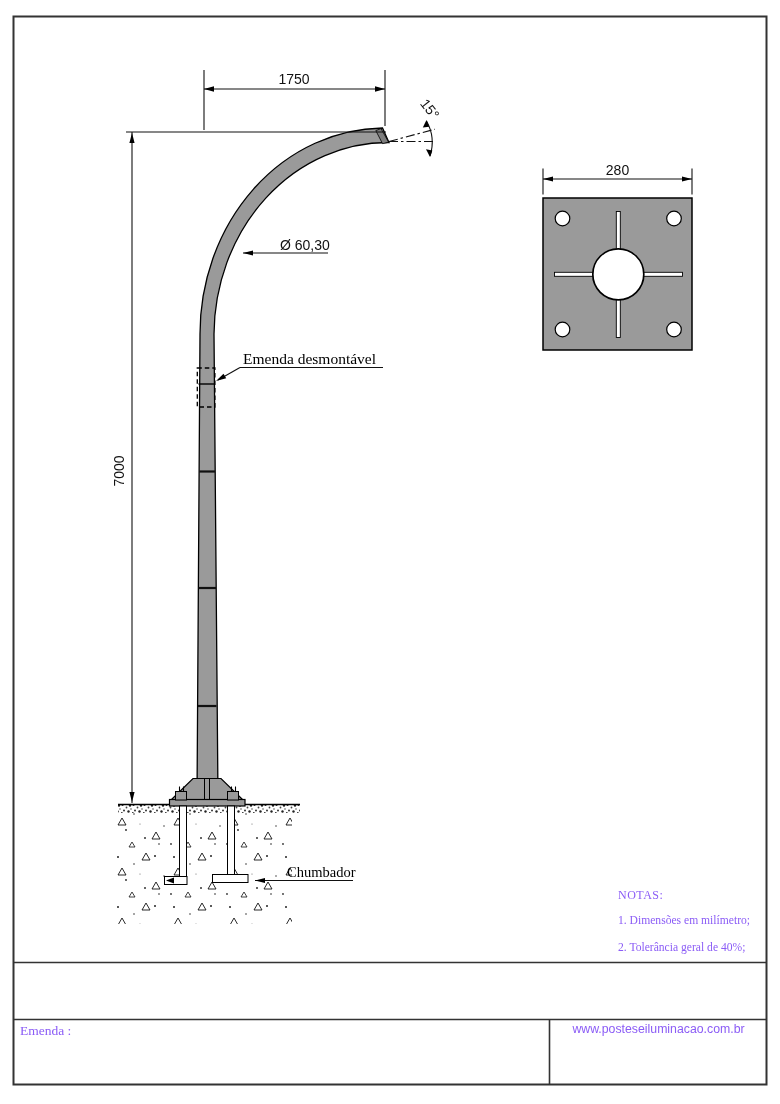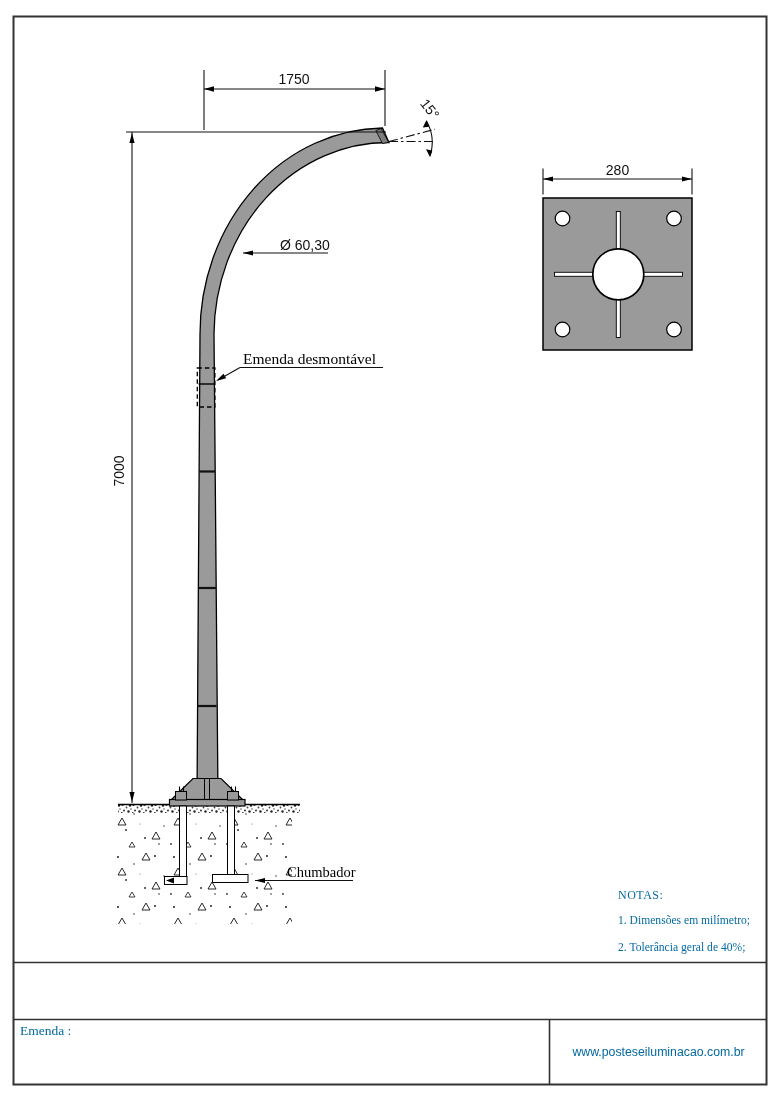--- a/index.html
+++ b/index.html
@@ -1,29 +1,29 @@
 <!DOCTYPE html>
 <html><head>
 <meta charset="utf-8">
 <style>
   html,body{margin:0;padding:0;background:#ffffff;}
   .page{position:relative;width:780px;height:1104px;background:#ffffff;overflow:hidden;
-        font-family:"Liberation Serif",serif;color:#0369a1;}
+        font-family:"Liberation Serif",serif;color:#8b5cf6;}
   svg text{user-select:none;}
   .dimtxt{font-family:"Liberation Sans",sans-serif;font-size:14px;fill:#111;}
   .leadtxt{font-family:"Liberation Serif",serif;fill:#000;}
   .banner{position:absolute;left:13px;top:963px;width:754px;height:56px;
           display:flex;align-items:center;justify-content:center;
           font-family:"Liberation Serif",serif;font-size:37px;letter-spacing:0.295em;
           white-space:nowrap;overflow:hidden;}
   .produto-label{position:absolute;left:20px;top:1023px;font-size:13.5px;}
   .product-name{position:absolute;left:13px;top:1033px;width:536px;text-align:center;
                 font-size:27px;white-space:nowrap;}
   .contact{position:absolute;left:550px;top:1020px;width:217px;height:65px;
-           display:flex;flex-direction:column;align-items:center;justify-content:center;
+           display:flex;flex-direction:column;align-items:center;
            font-family:"Liberation Sans",sans-serif;font-size:12.3px;line-height:1.5;
            text-align:center;white-space:nowrap;}
   .notes{position:absolute;left:618px;top:888px;width:150px;}
   .notes-title{font-size:12px;letter-spacing:0.5px;}
   .note-item{font-size:11.6px;line-height:1.45;margin-top:10px;}
   .note-item:first-of-type{margin-top:9px;}
 </style>
 </head>
 <body>
 

